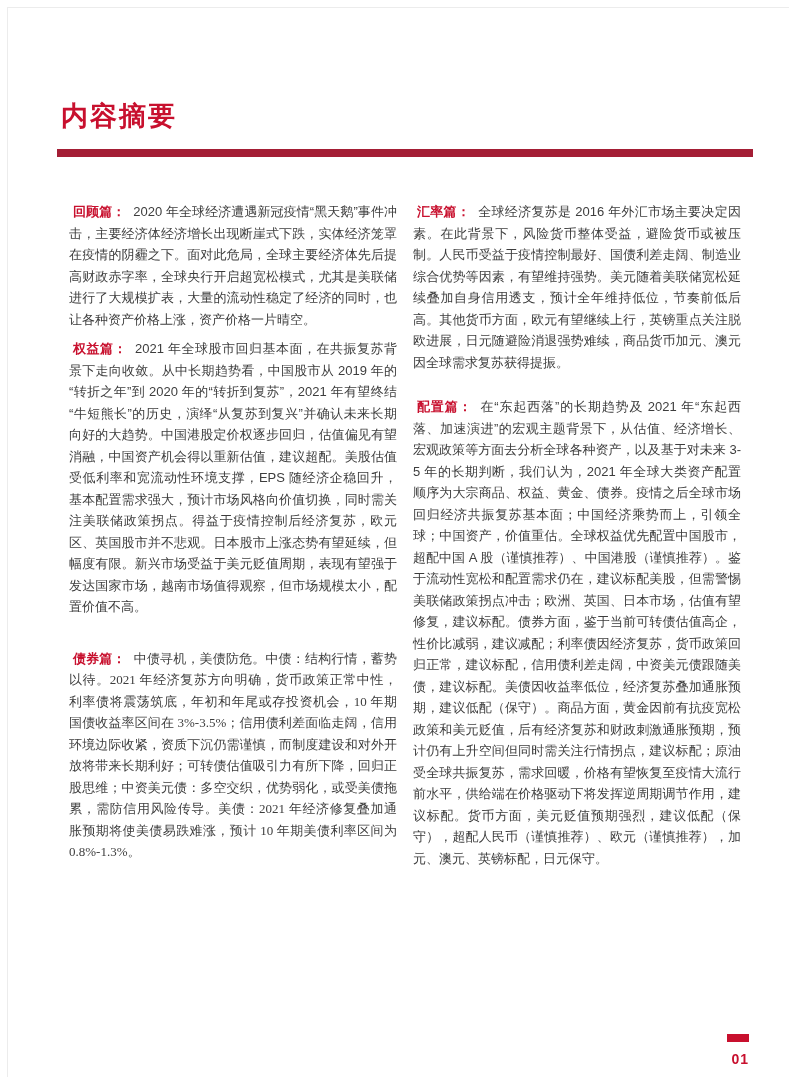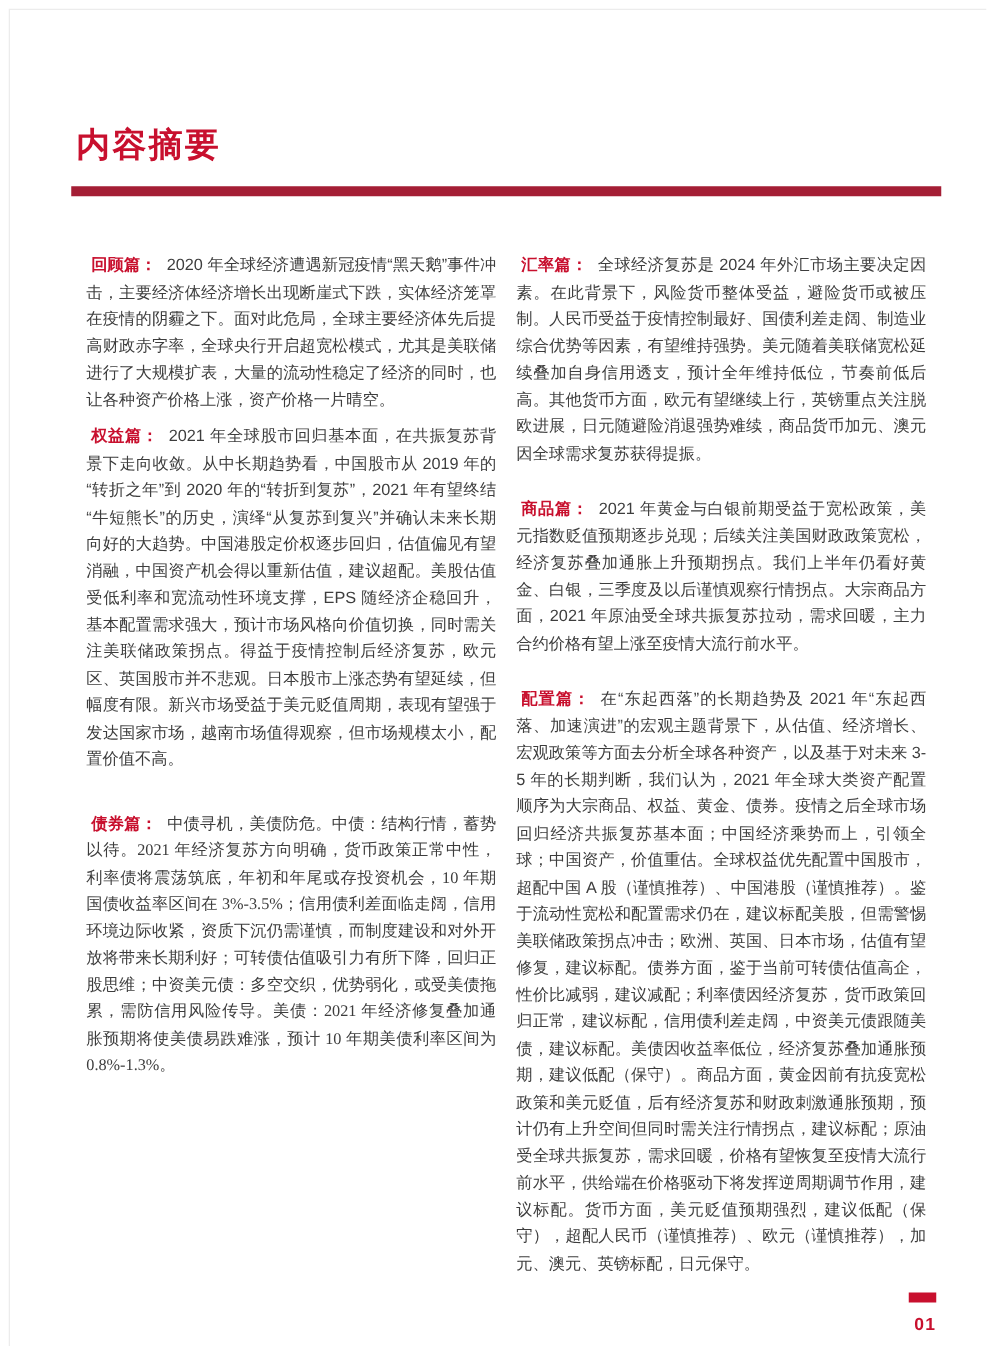--- a/index.html
+++ b/index.html
@@ -85,22 +85,21 @@
 
     <div class="columns">
 
       <div class="column col-left">
         <p class="section"><span class="sec-label">回顾篇：</span><span class="sec-text">2020 年全球经济遭遇新冠疫情“黑天鹅”事件冲击，主要经济体经济增长出现断崖式下跌，实体经济笼罩在疫情的阴霾之下。面对此危局，全球主要经济体先后提高财政赤字率，全球央行开启超宽松模式，尤其是美联储进行了大规模扩表，大量的流动性稳定了经济的同时，也让各种资产价格上涨，资产价格一片晴空。</span></p>
         <p class="section"><span class="sec-label">权益篇：</span><span class="sec-text">2021 年全球股市回归基本面，在共振复苏背景下走向收敛。从中长期趋势看，中国股市从 2019 年的“转折之年”到 2020 年的“转折到复苏”，2021 年有望终结“牛短熊长”的历史，演绎“从复苏到复兴”并确认未来长期向好的大趋势。中国港股定价权逐步回归，估值偏见有望消融，中国资产机会得以重新估值，建议超配。美股估值受低利率和宽流动性环境支撑，EPS 随经济企稳回升，基本配置需求强大，预计市场风格向价值切换，同时需关注美联储政策拐点。得益于疫情控制后经济复苏，欧元区、英国股市并不悲观。日本股市上涨态势有望延续，但幅度有限。新兴市场受益于美元贬值周期，表现有望强于发达国家市场，越南市场值得观察，但市场规模太小，配置价值不高。</span></p>
         <p class="section gap-before"><span class="sec-label">债券篇：</span><span class="sec-text">中债寻机，美债防危。中债：结构行情，蓄势以待。2021 年经济复苏方向明确，货币政策正常中性，利率债将震荡筑底，年初和年尾或存投资机会，10 年期国债收益率区间在 3%-3.5%；信用债利差面临走阔，信用环境边际收紧，资质下沉仍需谨慎，而制度建设和对外开放将带来长期利好；可转债估值吸引力有所下降，回归正股思维；中资美元债：多空交织，优势弱化，或受美债拖累，需防信用风险传导。美债：2021 年经济修复叠加通胀预期将使美债易跌难涨，预计 10 年期美债利率区间为 0.8%-1.3%。</span></p>
       </div>
 
       <div class="column col-right">
-        <p class="section"><span class="sec-label">汇率篇：</span><span class="sec-text">全球经济复苏是 2024 年外汇市场主要决定因素。在此背景下，风险货币整体受益，避险货币或被压制。人民币受益于疫情控制最好、国债利差走阔、制造业综合优势等因素，有望维持强势。美元随着美联储宽松延续叠加自身信用透支，预计全年维持低位，节奏前低后高。其他货币方面，欧元有望继续上行，英镑重点关注脱欧进展，日元随避险消退强势难续，商品货币加元、澳元因全球需求复苏获得提振。</span></p>
-        <p class="section"><span class="sec-label">商品篇：</span><span class="sec-text">2021 年黄金与白银前期受益于宽松政策，美元指数贬值预期逐步兑现；后续关注美国财政政策宽松，经济复苏叠加通胀上升预期拐点。我们上半年仍看好黄金、白银，三季度及以后谨慎观察行情拐点。大宗商品方面，2021 年原油受全球共振复苏拉动，需求回暖，主力合约价格有望上涨至疫情大流行前水平。</span></p>
+        <p class="section"><span class="sec-label">汇率篇：</span><span class="sec-text">全球经济复苏是 2016 年外汇市场主要决定因素。在此背景下，风险货币整体受益，避险货币或被压制。人民币受益于疫情控制最好、国债利差走阔、制造业综合优势等因素，有望维持强势。美元随着美联储宽松延续叠加自身信用透支，预计全年维持低位，节奏前低后高。其他货币方面，欧元有望继续上行，英镑重点关注脱欧进展，日元随避险消退强势难续，商品货币加元、澳元因全球需求复苏获得提振。</span></p>
         <p class="section"><span class="sec-label">配置篇：</span><span class="sec-text">在“东起西落”的长期趋势及 2021 年“东起西落、加速演进”的宏观主题背景下，从估值、经济增长、宏观政策等方面去分析全球各种资产，以及基于对未来 3-5 年的长期判断，我们认为，2021 年全球大类资产配置顺序为大宗商品、权益、黄金、债券。疫情之后全球市场回归经济共振复苏基本面；中国经济乘势而上，引领全球；中国资产，价值重估。全球权益优先配置中国股市，超配中国 A 股（谨慎推荐）、中国港股（谨慎推荐）。鉴于流动性宽松和配置需求仍在，建议标配美股，但需警惕美联储政策拐点冲击；欧洲、英国、日本市场，估值有望修复，建议标配。债券方面，鉴于当前可转债估值高企，性价比减弱，建议减配；利率债因经济复苏，货币政策回归正常，建议标配，信用债利差走阔，中资美元债跟随美债，建议标配。美债因收益率低位，经济复苏叠加通胀预期，建议低配（保守）。商品方面，黄金因前有抗疫宽松政策和美元贬值，后有经济复苏和财政刺激通胀预期，预计仍有上升空间但同时需关注行情拐点，建议标配；原油受全球共振复苏，需求回暖，价格有望恢复至疫情大流行前水平，供给端在价格驱动下将发挥逆周期调节作用，建议标配。货币方面，美元贬值预期强烈，建议低配（保守），超配人民币（谨慎推荐）、欧元（谨慎推荐），加元、澳元、英镑标配，日元保守。</span></p>
       </div>
 
     </div>
   </div>
 
   <div class="pagenum">
     <div class="bar"></div>
     <div class="num">01</div>
   </div>

